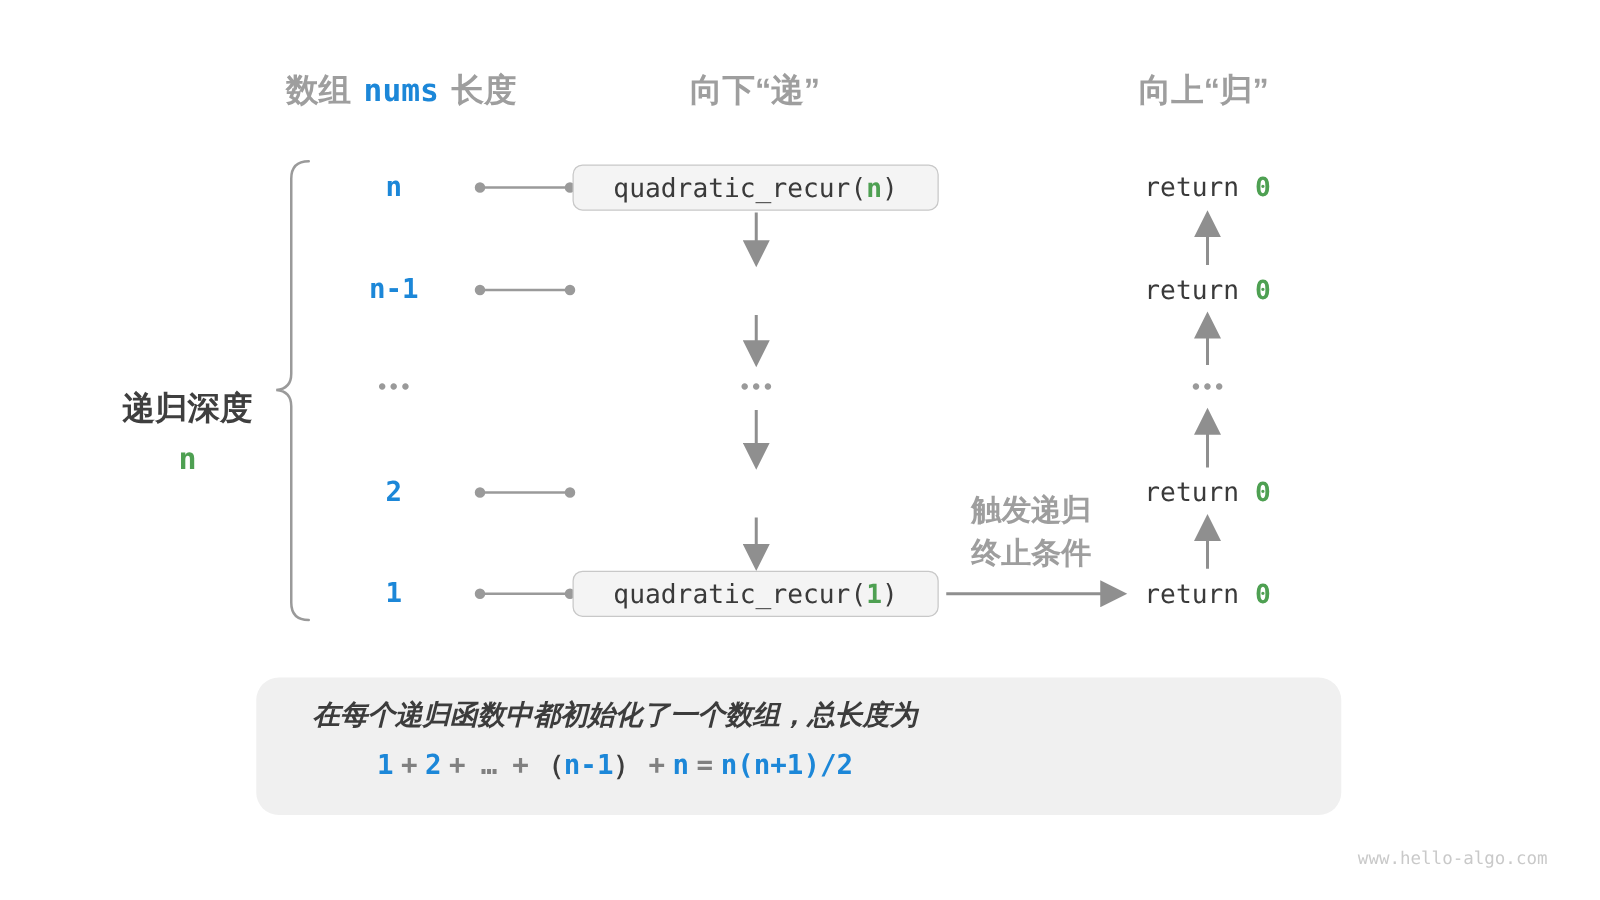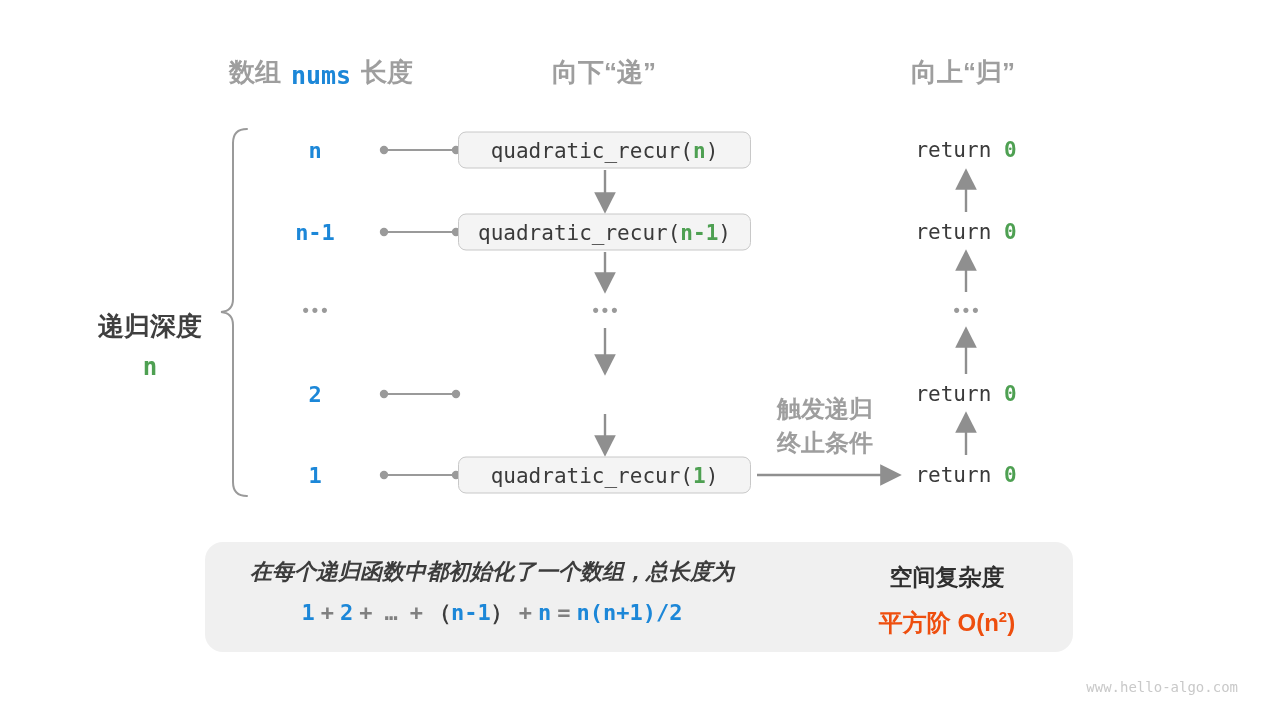--- a/index.html
+++ b/index.html
@@ -10,21 +10,21 @@
   html,body{margin:0;padding:0;background:#fff;}
   .stage{
     position:relative;width:1280px;height:720px;background:#ffffff;overflow:hidden;
     font-family:"Liberation Sans",sans-serif;
   }
   .abs{position:absolute;}
   .cc{transform:translate(-50%,-50%);}
 
   .col-header{
     top:72px;font-size:26px;font-weight:bold;color:var(--gray,#9e9e9e);
-    white-space:nowrap;display:flex;align-items:flex-end;gap:10px;
+    white-space:nowrap;display:flex;align-items:center;gap:10px;
   }
   .col-header .code-word{color:var(--blue,#1c87d8);font-family:"DejaVu Sans Mono",monospace;font-size:25px;}
 
   .depth-block{left:150px;top:278px;transform:translateX(-50%);text-align:center;}
   .depth-title{font-size:26px;font-weight:600;color:#3f3f3f;white-space:nowrap;margin-top:31px;}
   .depth-value{margin-top:9px;font-size:24px;font-weight:bold;color:var(--green,#4ea052);
     font-family:"DejaVu Sans Mono",monospace;}
 
   .row-label{
     left:315px;font-family:"DejaVu Sans Mono",monospace;font-size:22px;font-weight:bold;
@@ -142,23 +142,20 @@
     <div class="depth-value">n</div>
   </div>
 
   <div class="abs cc row-label" style="top:150px">n</div>
   <div class="abs code-box" style="top:150px">
     <span><span>quadratic_recur(</span><span class="arg">n</span><span>)</span></span>
   </div>
   <div class="abs cc return-stmt" style="top:150px"><span>return </span><span class="ret-val">0</span></div>
 
   <div class="abs cc row-label" style="top:232px">n-1</div>
-  <div class="abs code-box" style="top:232px">
-    <span><span>quadratic_recur(</span><span class="arg">n-1</span><span>)</span></span>
-  </div>
   <div class="abs cc return-stmt" style="top:232px"><span>return </span><span class="ret-val">0</span></div>
 
   <div class="abs cc dots" style="left:315px;top:310px">•••</div>
   <div class="abs cc dots" style="left:605px;top:310px">•••</div>
   <div class="abs cc dots" style="left:966px;top:310px">•••</div>
 
   <div class="abs cc row-label" style="top:394px">2</div>
   <div class="abs cc return-stmt" style="top:394px"><span>return </span><span class="ret-val">0</span></div>
 
   <div class="abs cc row-label" style="top:475px">1</div>
@@ -170,21 +167,17 @@
   <div class="abs trigger-note">
     <div>触发递归</div>
     <div>终止条件</div>
   </div>
 
   <div class="abs summary-panel">
     <div class="summary-left">
       <div class="summary-desc">在每个递归函数中都初始化了一个数组，总长度为</div>
       <div class="formula"><span class="f-num">1</span><span class="f-op">+</span><span class="f-num">2</span><span class="f-op">+</span><span class="f-op">…</span><span class="f-op">+</span><span class="f-dark">（</span><span class="f-num">n-1</span><span class="f-dark">）</span><span class="f-op">+</span><span class="f-num">n</span><span class="f-op">=</span><span class="f-num">n(n+1)/2</span></div>
     </div>
-    <div class="summary-right">
-      <div class="result-title">空间复杂度</div>
-      <div class="result-value"><span>平方阶 O(n</span><sup>2</sup><span>)</span></div>
-    </div>
   </div>
 
   <div class="abs watermark">www.hello-algo.com</div>
 
 </div>
 
 </body></html>

